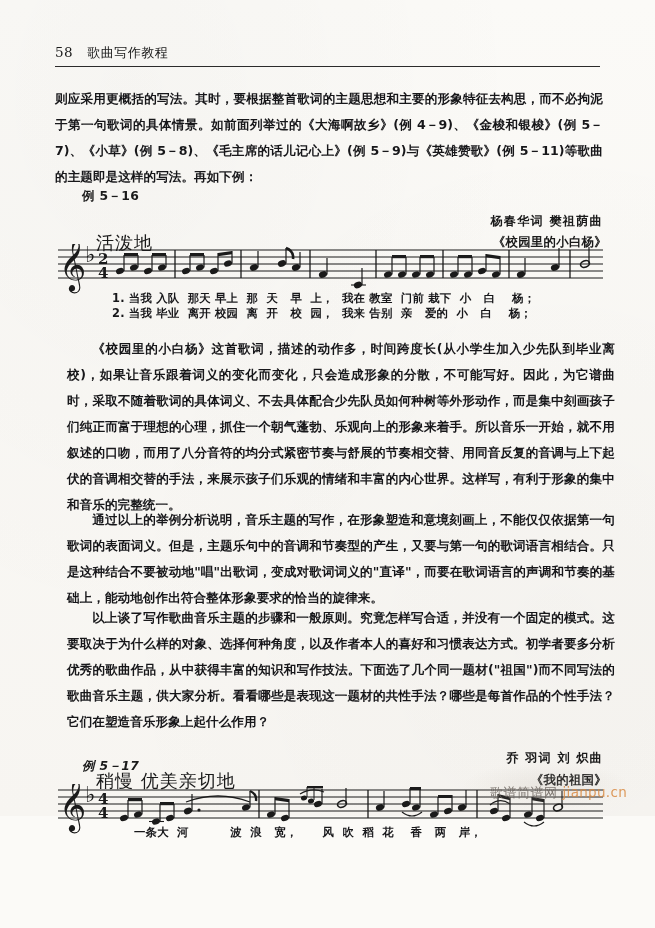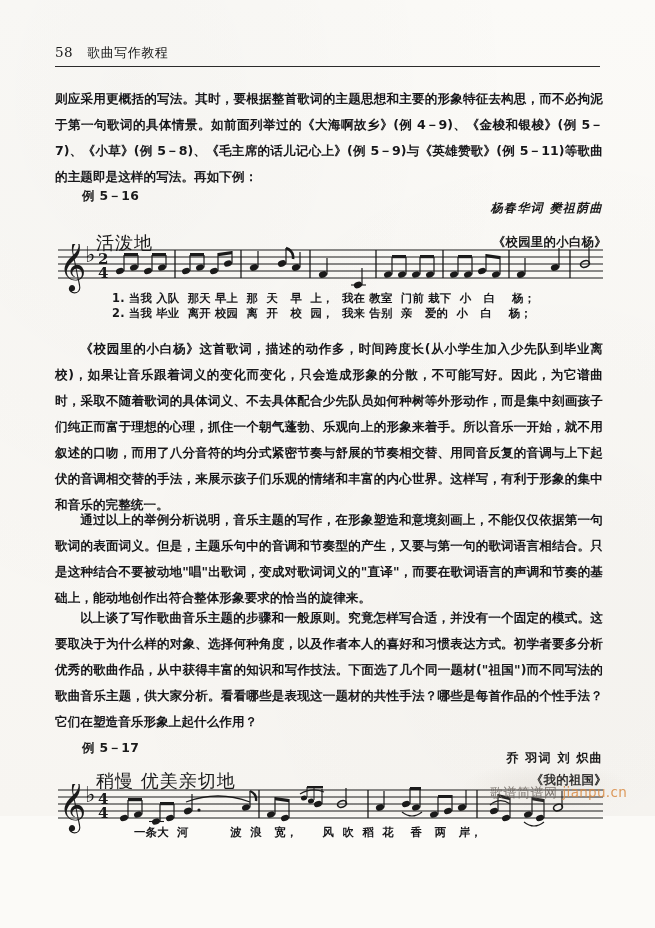--- a/index.html
+++ b/index.html
@@ -62,21 +62,21 @@
     width: 548px;
     font-size: 12.6px;
     line-height: 26px;
     text-align: justify;
     text-justify: inter-character;
     letter-spacing: 0.05px;
     font-family: "DejaVu Sans", "Liberation Sans", sans-serif;
     font-weight: 600;
     color: #17171a;
   }
-  .para.indent { text-indent: 2em; }
+  .para.indent { text-indent: 2em; margin-left: 12px; }
 
   
   .ex-label {
     position: absolute;
     left: 82px;
     font-size: 12.4px;
     font-family: "DejaVu Sans", "Liberation Sans", sans-serif;
     font-weight: 600;
     letter-spacing: 0.4px;
   }
@@ -158,21 +158,21 @@
 
   <div class="runhead">
     <span class="pagenum">58</span>
     <span class="booktitle">歌曲写作教程</span>
   </div>
   <div class="runrule"></div>
 
   <div class="para" style="top:86px;">则应采用更概括的写法。其时，要根据整首歌词的主题思想和主要的形象特征去构思，而不必拘泥于第一句歌词的具体情景。如前面列举过的《大海啊故乡》(例 4－9)、《金梭和银梭》(例 5－7)、《小草》(例 5－8)、《毛主席的话儿记心上》(例 5－9)与《英雄赞歌》(例 5－11)等歌曲的主题即是这样的写法。再如下例：</div>
 
   <div class="ex-label" style="top:188px;">例 5－16</div>
-  <div class="ex-credit" style="top:200px;font-style:italic;">杨春华词  樊祖荫曲</div>
+  <div class="ex-credit" style="top:213px;">杨春华词  樊祖荫曲</div>
   <div class="ex-songtitle" style="top:234px;">《校园里的小白杨》</div>
   <div class="ex-tempo" style="left:96px; top:231px;">活泼地</div>
 
   <div class="staff-wrap" style="left:58px; top:244px;">
     <svg class="staff-svg" width="545" height="50" viewBox="0 0 545 50">
       <g stroke="#1a1a1a" stroke-width="1.1">
         <line x1="0" y1="6" x2="545" y2="6"></line>
         <line x1="0" y1="13" x2="545" y2="13"></line>
         <line x1="0" y1="20" x2="545" y2="20"></line>
         <line x1="0" y1="27" x2="545" y2="27"></line>
@@ -286,21 +286,21 @@
 
   <div class="lyric-row" style="left:112px; top:291px;">1. 当我 入队  那天 早上  那  天   早  上，  我在 教室  门前 栽下  小   白    杨；</div>
   <div class="lyric-row" style="left:112px; top:306px;">2. 当我 毕业  离开 校园  离  开   校  园，  我来 告别  亲   爱的  小   白    杨；</div>
 
   <div class="para indent" style="top:336px;">《校园里的小白杨》这首歌词，描述的动作多，时间跨度长(从小学生加入少先队到毕业离校)，如果让音乐跟着词义的变化而变化，只会造成形象的分散，不可能写好。因此，为它谱曲时，采取不随着歌词的具体词义、不去具体配合少先队员如何种树等外形动作，而是集中刻画孩子们纯正而富于理想的心理，抓住一个朝气蓬勃、乐观向上的形象来着手。所以音乐一开始，就不用叙述的口吻，而用了八分音符的均分式紧密节奏与舒展的节奏相交替、用同音反复的音调与上下起伏的音调相交替的手法，来展示孩子们乐观的情绪和丰富的内心世界。这样写，有利于形象的集中和音乐的完整统一。</div>
 
   <div class="para indent" style="top:507px;">通过以上的举例分析说明，音乐主题的写作，在形象塑造和意境刻画上，不能仅仅依据第一句歌词的表面词义。但是，主题乐句中的音调和节奏型的产生，又要与第一句的歌词语言相结合。只是这种结合不要被动地"唱"出歌词，变成对歌词词义的"直译"，而要在歌词语言的声调和节奏的基础上，能动地创作出符合整体形象要求的恰当的旋律来。</div>
 
   <div class="para indent" style="top:605px;">以上谈了写作歌曲音乐主题的步骤和一般原则。究竟怎样写合适，并没有一个固定的模式。这要取决于为什么样的对象、选择何种角度，以及作者本人的喜好和习惯表达方式。初学者要多分析优秀的歌曲作品，从中获得丰富的知识和写作技法。下面选了几个同一题材("祖国")而不同写法的歌曲音乐主题，供大家分析。看看哪些是表现这一题材的共性手法？哪些是每首作品的个性手法？它们在塑造音乐形象上起什么作用？</div>
 
-  <div class="ex-label" style="top:740px;">例 5－17</div>
+  <div class="ex-label" style="top:758px;font-style:italic;">例 5－17</div>
   <div class="ex-credit" style="top:750px;">乔  羽词  刘  炽曲</div>
   <div class="ex-songtitle" style="top:772px;">《我的祖国》</div>
   <div class="ex-tempo" style="left:96px; top:769px;">稍慢   优美亲切地</div>
 
   <div class="staff-wrap" style="left:58px; top:784px;">
     <svg class="staff-svg" width="545" height="50" viewBox="0 0 545 50">
       <g stroke="#1a1a1a" stroke-width="1.1">
         <line x1="0" y1="6" x2="545" y2="6"></line>
         <line x1="0" y1="13" x2="545" y2="13"></line>
         <line x1="0" y1="20" x2="545" y2="20"></line>

